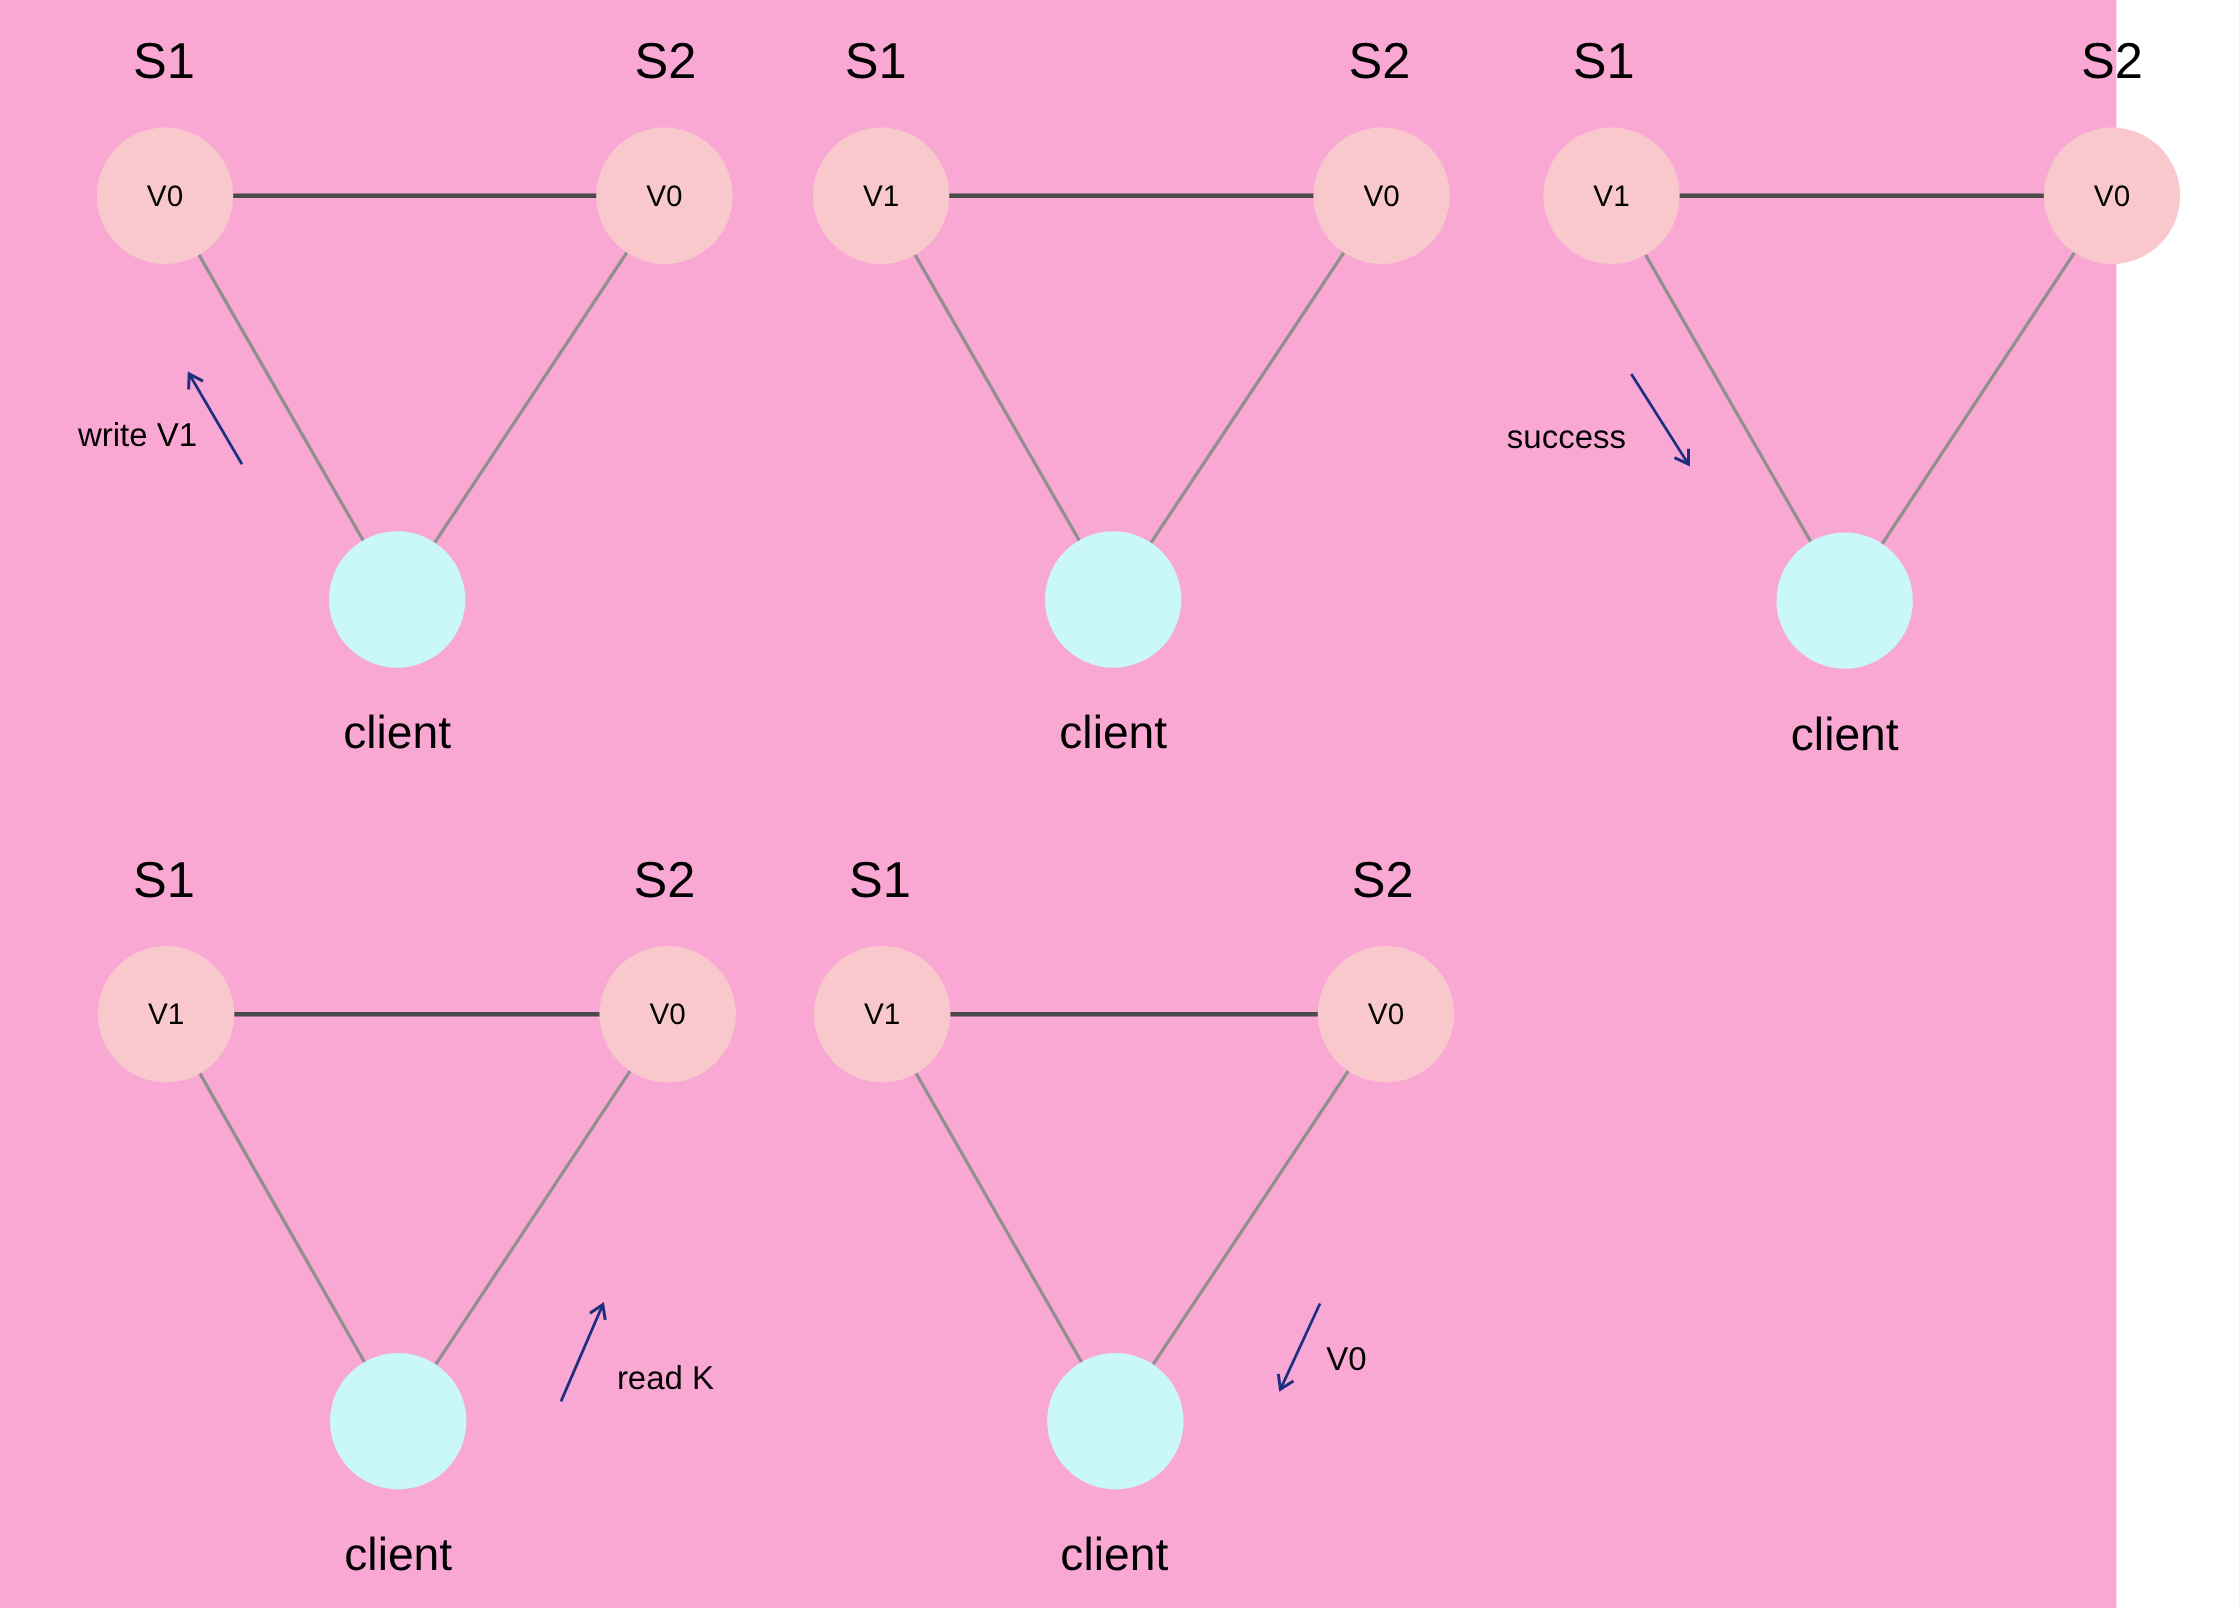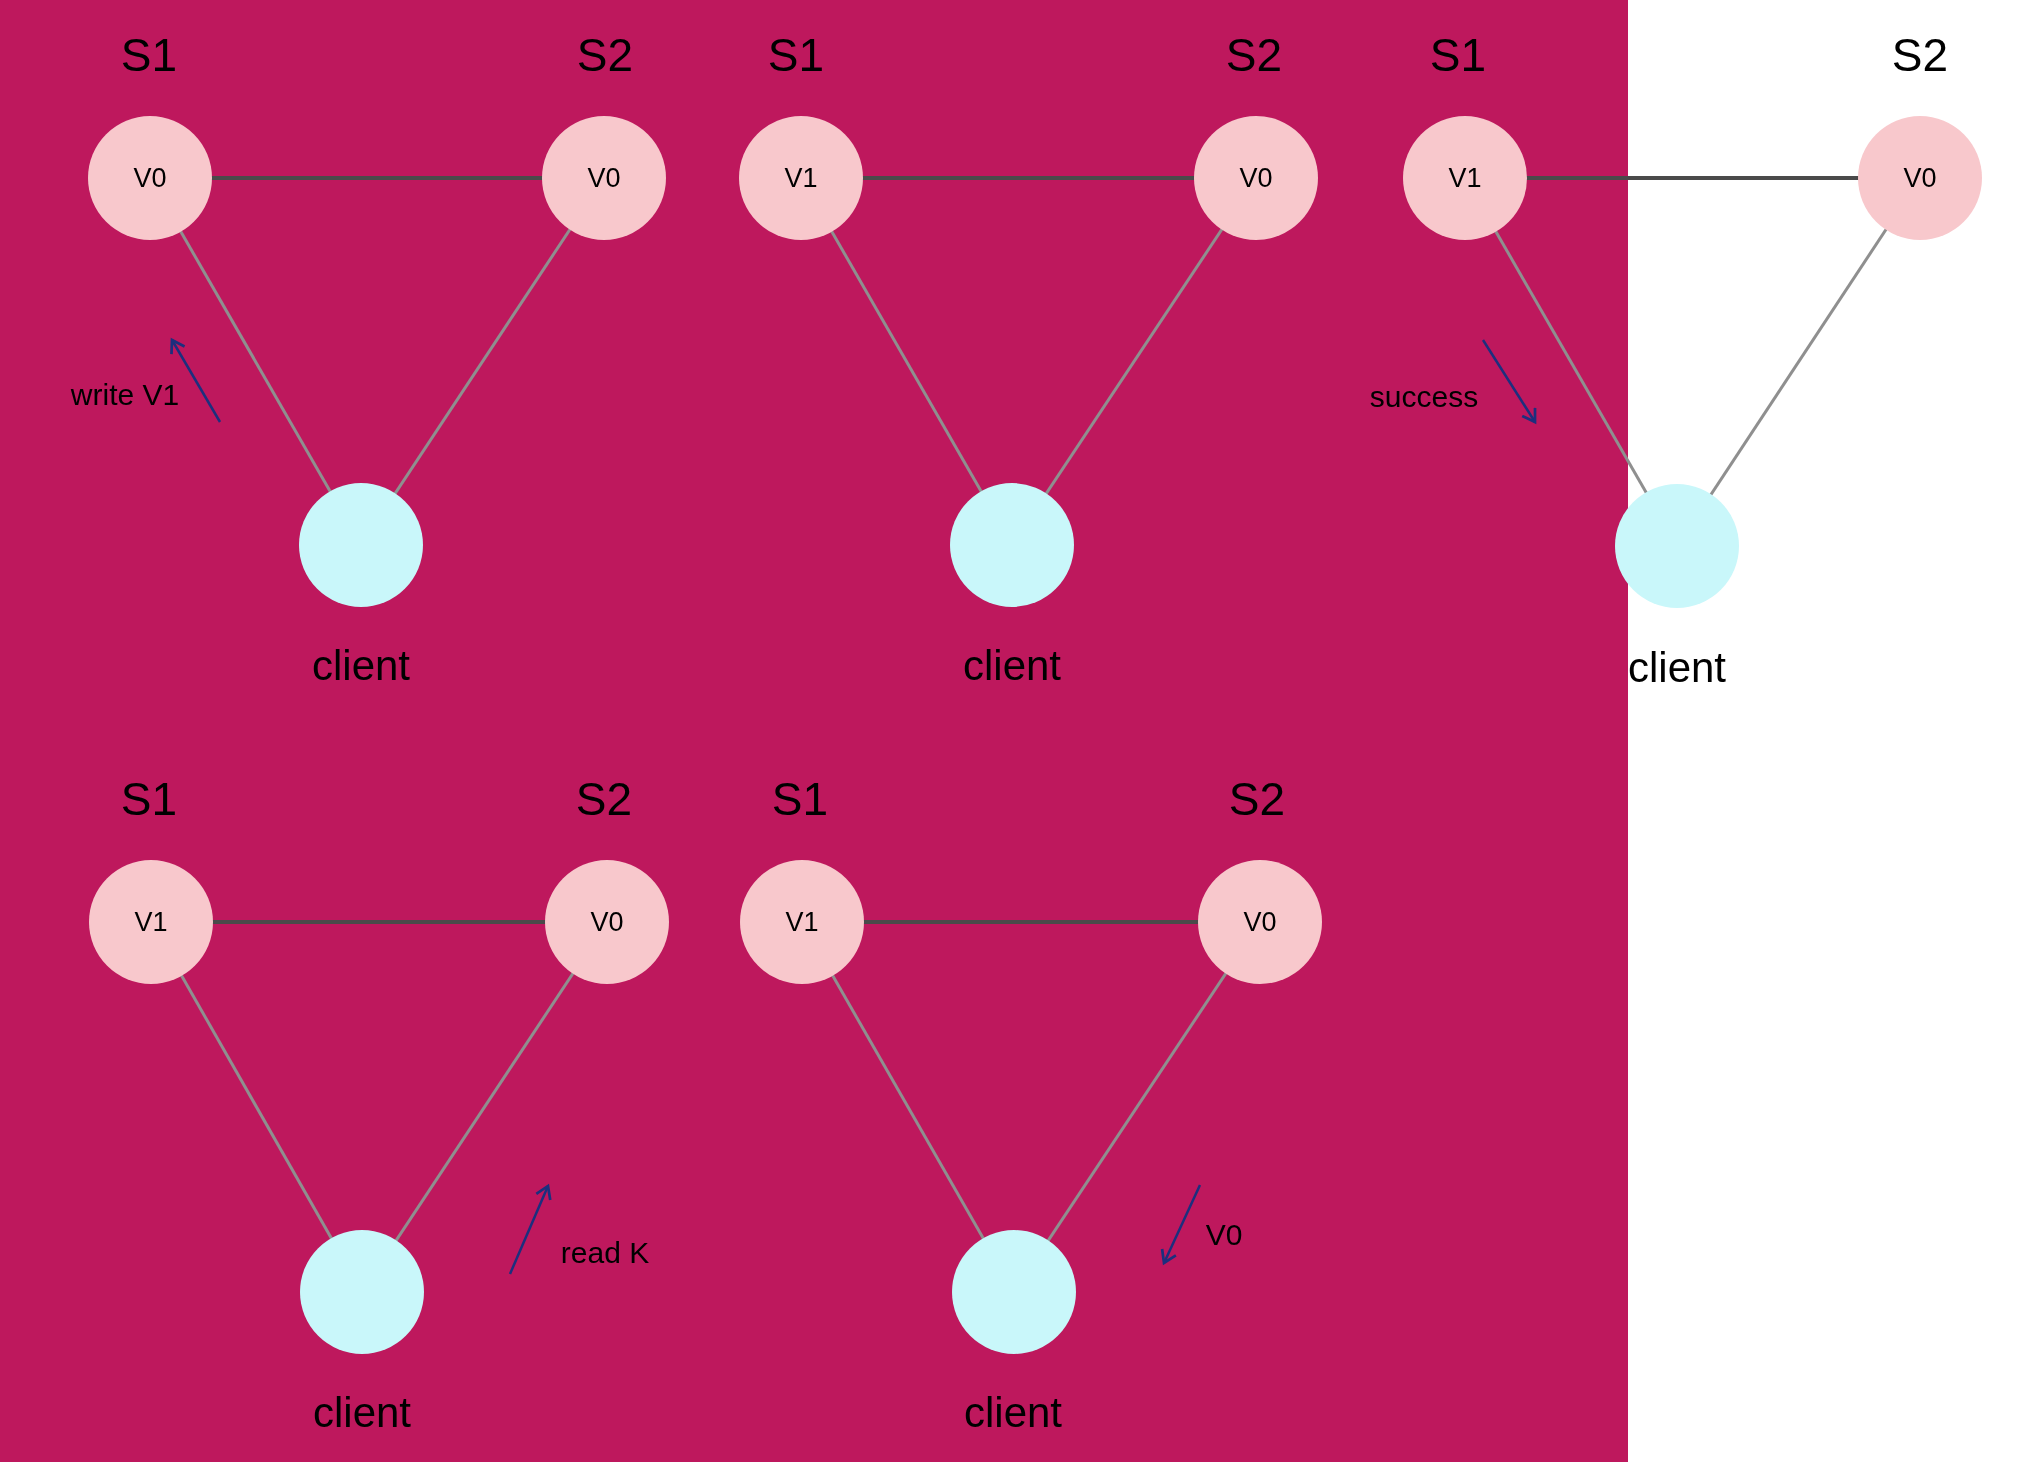--- a/index.html
+++ b/index.html
@@ -1,20 +1,20 @@
 <!DOCTYPE html>
 <html><head>
 <meta charset="utf-8">
 <style>
   html, body { margin: 0; padding: 0; background: #ffffff; }
   .canvas {
     position: relative;
-    width: 1628px;
+    width: 1924px;
     height: 1462px;
-    background: #be185d;
+    background: #f9a8d4;
     font-family: "Liberation Sans", sans-serif;
   }
   svg { display: block; }
   text {
     font-family: "Liberation Sans", sans-serif;
     fill: #000000;
   }
   .node-title   { font-size: 46px; }
   .node-value   { font-size: 27px; }
   .client-title { font-size: 42px; }

